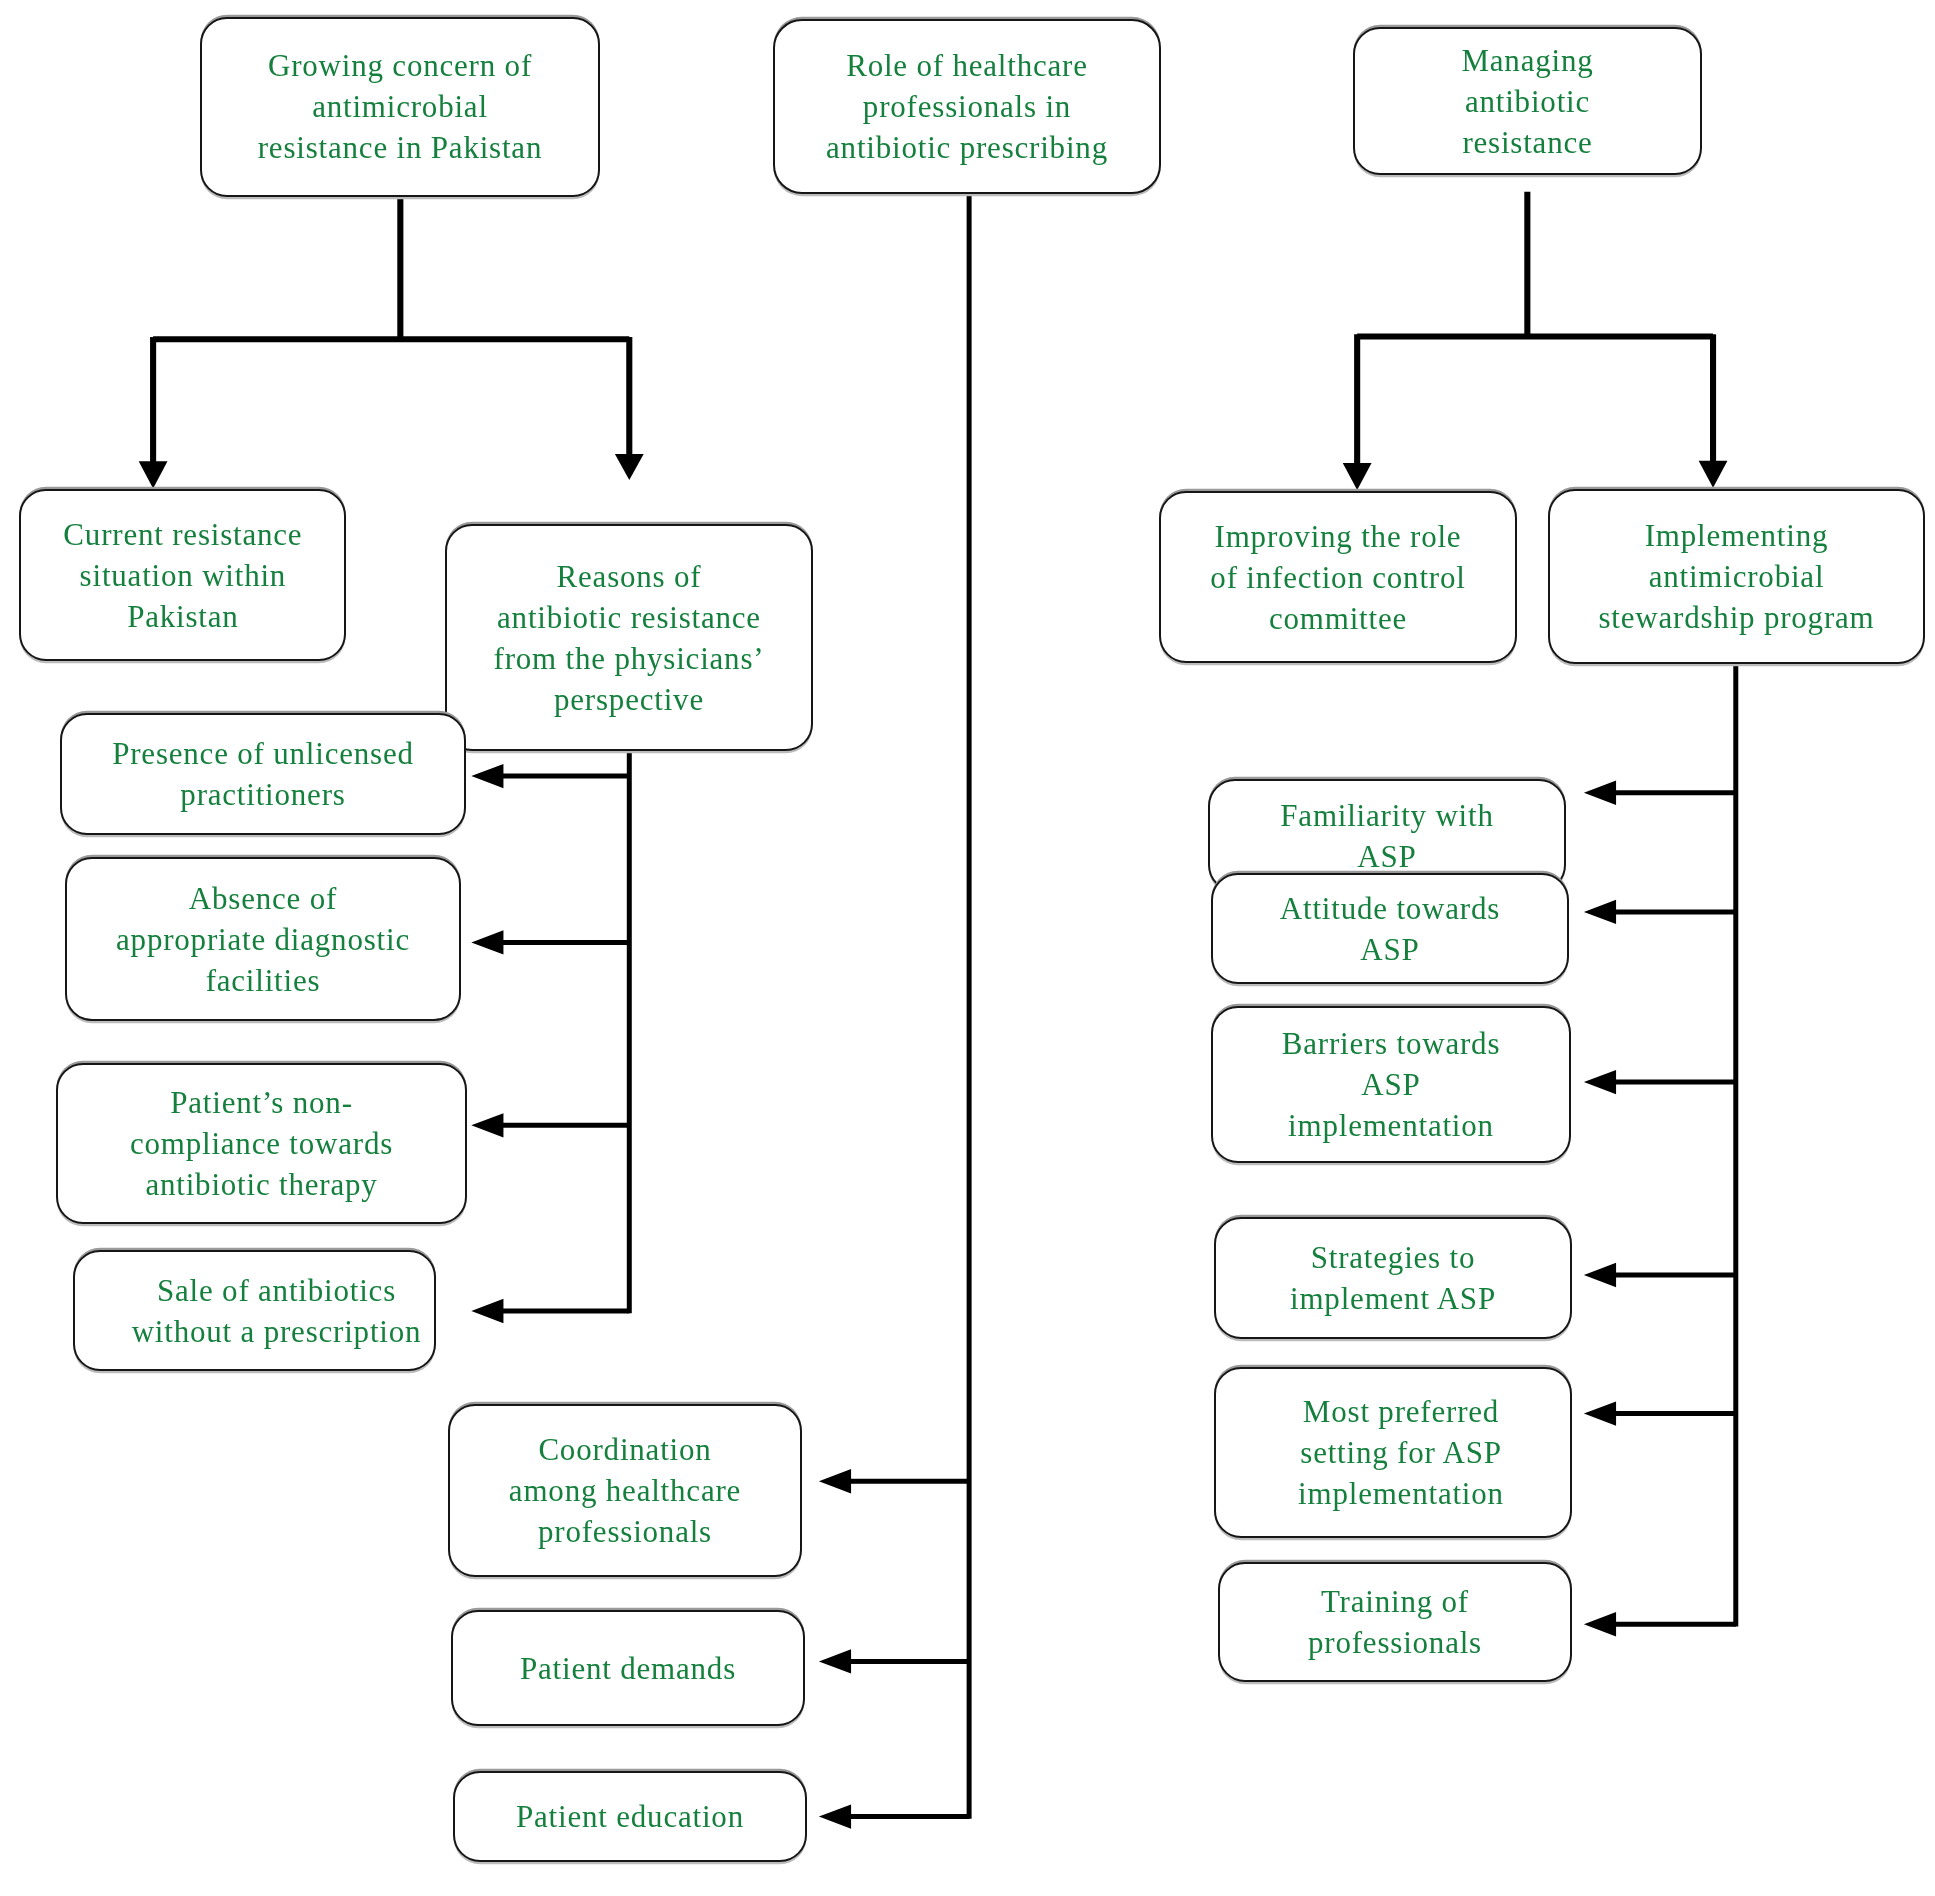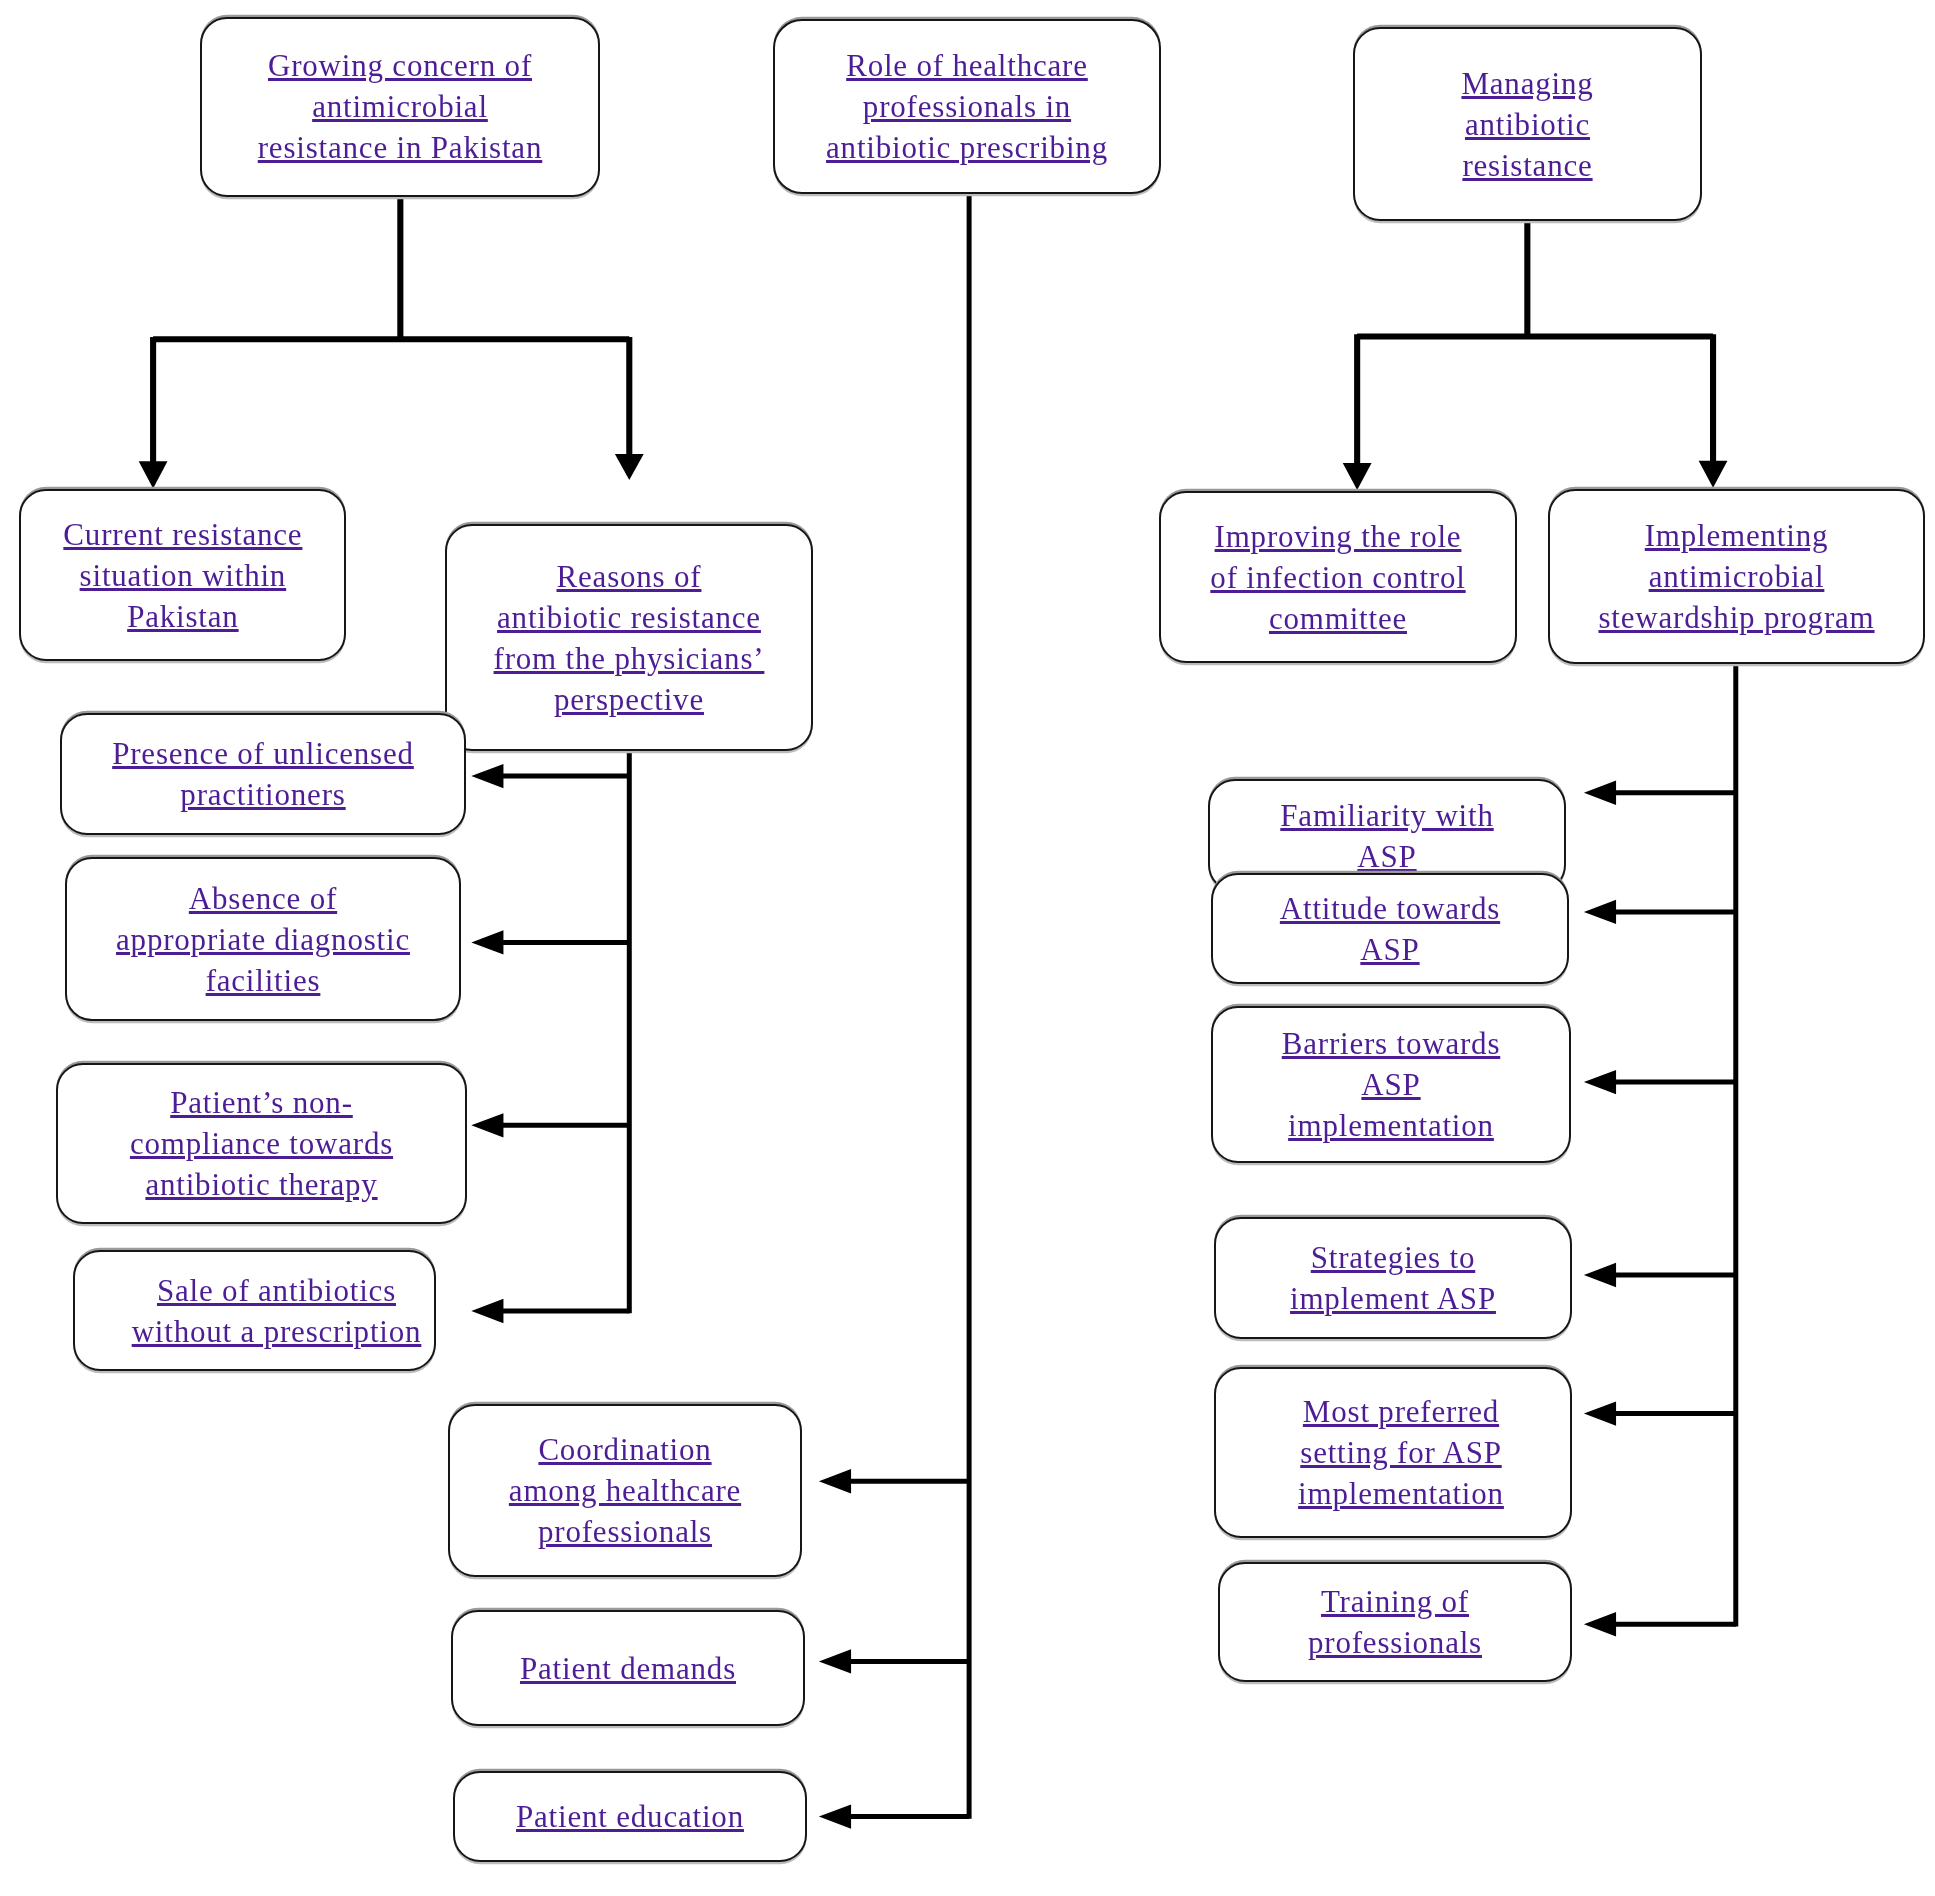--- a/index.html
+++ b/index.html
@@ -31,23 +31,22 @@
     align-items: center;
     justify-content: center;
     text-align: center;
     box-shadow: 0 -2.8px 0 -0.6px #9a9a9a, 0 2.8px 0 -0.6px #bcbcbc;
   }
   .node-label {
     white-space: pre-line;
     font-size: 31px;
     line-height: 41px;
     letter-spacing: 0.8px;
-    color: #4c1d95;
+    color: #15803d;
     padding: 0 11px;
-    text-decoration: underline;
   }
   .conn {
     stroke: #000000;
     stroke-width: 9;
     fill: none;
   }
   .conn-thick {
     stroke-width: 11;
   }
   .head {
@@ -114,21 +113,21 @@
 antimicrobial
 resistance in Pakistan</span>
   </div>
 
   <div class="node" style="left:773px; top:19.4px; width:388px; height:175px;border-radius:29px;">
     <span class="node-label">Role of healthcare
 professionals in
 antibiotic prescribing</span>
   </div>
 
-  <div class="node" style="left:1353px; top:27px; width:349px; height:194px;">
+  <div class="node" style="left:1353px; top:27px; width:349px; height:148px;">
     <span class="node-label">Managing
 antibiotic
 resistance</span>
   </div>
 
   <div class="node" style="left:19.4px; top:489px; width:327px; height:172px;">
     <span class="node-label">Current resistance
 situation within
 Pakistan</span>
   </div>

